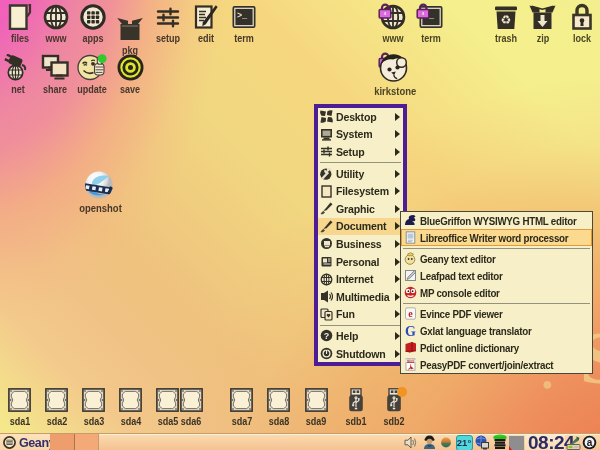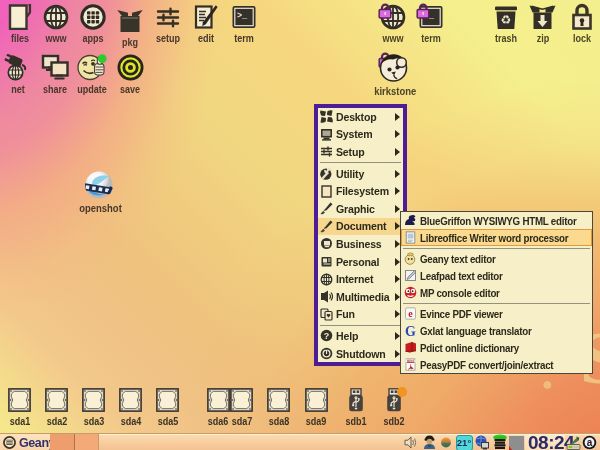--- a/index.html
+++ b/index.html
@@ -73,21 +73,21 @@
         <rect x="7" y="11.6" width="3.4" height="3.4" rx="0.7"></rect>
         <rect x="11.4" y="11.6" width="3.4" height="3.4" rx="0.7"></rect>
         <rect x="15.8" y="11.6" width="3.4" height="3.4" rx="0.7"></rect>
         <rect x="7" y="16" width="3.4" height="3.4" rx="0.7"></rect>
         <rect x="11.4" y="16" width="3.4" height="3.4" rx="0.7"></rect>
         <rect x="15.8" y="16" width="3.4" height="3.4" rx="0.7"></rect>
       </g>
     </svg>
 <div class="dlab">apps</div>
   </div>
-<div class="dicon" style="left:107px;top:8px;">
+<div class="dicon" style="left:107px;top:16px;">
 <svg width="26" height="26" viewBox="0 0 26 26">
       <polygon points="5,8 0.2,2 11,4.8 11,8" fill="#38342a"></polygon>
       <polygon points="21,8 25.8,2 15,4.8 15,8" fill="#38342a"></polygon>
       <rect x="3.5" y="8" width="19" height="16" fill="#38342a"></rect>
       <rect x="5" y="9.3" width="16" height="1.5" fill="#6a6456"></rect>
     </svg>
 <div class="dlab">pkg</div>
   </div>
 <div class="dicon" style="left:144.5px;top:4px;">
 <svg width="26" height="26" viewBox="0 0 26 26">
@@ -555,21 +555,21 @@
         <circle cx="3" cy="3" r="0.8"></circle>
         <circle cx="20" cy="3" r="0.8"></circle>
         <circle cx="3" cy="21" r="0.8"></circle>
         <circle cx="20" cy="21" r="0.8"></circle>
         <circle cx="2.6" cy="12" r="0.8"></circle>
         <circle cx="20.4" cy="12" r="0.8"></circle>
       </g>
     </svg>
     <div class="drlab">sda5</div>
   </div>
-<div class="dr" style="left:198px;top:388px;text-align:center;">
+<div class="dr" style="left:171px;top:388px;text-align:center;">
     <svg width="23" height="24" viewBox="0 0 23 24">
       <rect x="0.9" y="0.9" width="21.2" height="22.2" fill="#e2dbc8" stroke="#38342c" stroke-width="1.6"></rect>
       <path d="M6.2 3.4 H16.8 L19.6 6 V8.8 Q16.9 12 19.6 15.2 V18 L16.8 20.6 H6.2 L3.4 18 V15.2 Q6.1 12 3.4 8.8 V6 Z" fill="#faf0d6" stroke="#6a6458" stroke-width="0.9"></path>
       <g fill="#3a362c">
         <circle cx="3" cy="3" r="0.8"></circle>
         <circle cx="20" cy="3" r="0.8"></circle>
         <circle cx="3" cy="21" r="0.8"></circle>
         <circle cx="20" cy="21" r="0.8"></circle>
         <circle cx="2.6" cy="12" r="0.8"></circle>
         <circle cx="20.4" cy="12" r="0.8"></circle>

